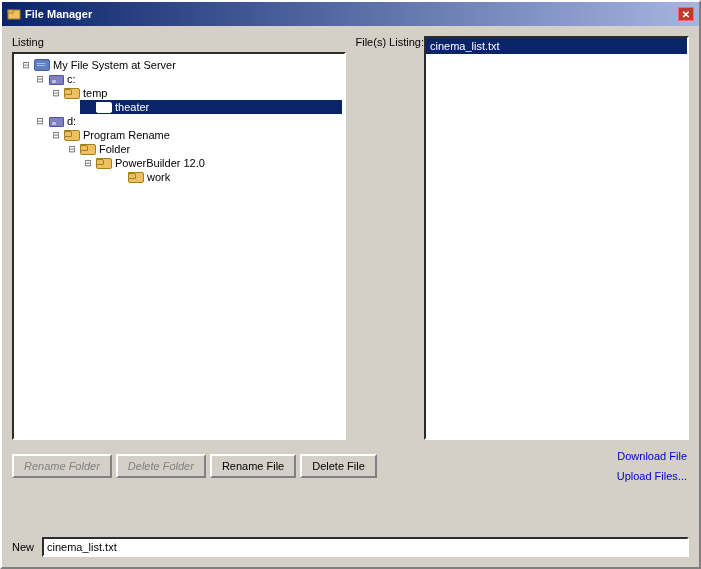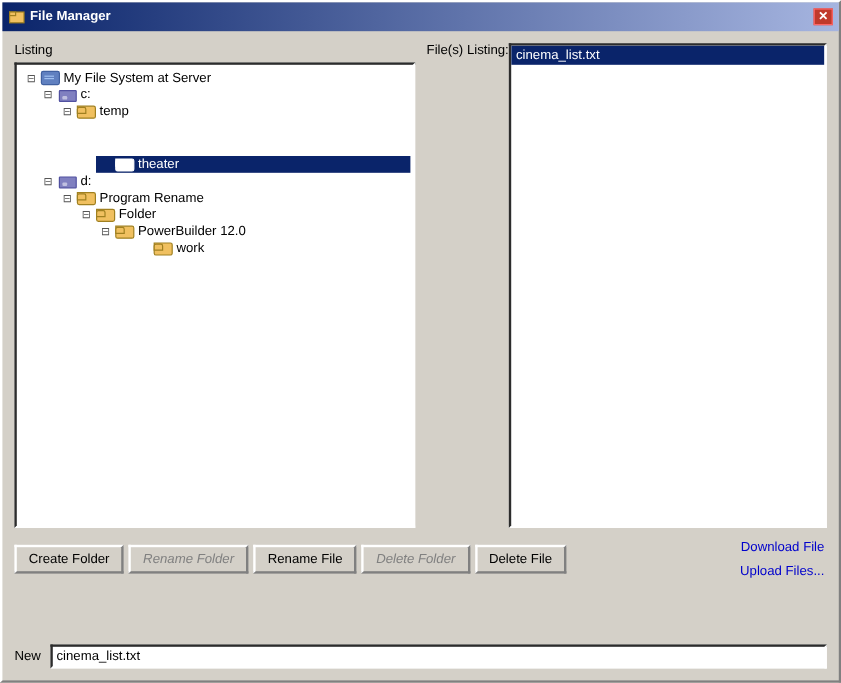--- a/index.html
+++ b/index.html
@@ -354,21 +354,21 @@
                 <span>c:</span>
               </div>
 
               <div class="tree-node" style="padding-left:16px;">
                 <div class="tree-item">
                   <span class="expand-icon">⊟</span>
                   <span class="icon-folder"></span>
                   <span>temp</span>
                 </div>
 
-                <div class="tree-node" style="padding-left:32px;margin-top:30px;">
+                <div class="tree-node" style="padding-left:32px;">
                   <div class="tree-item selected">
                     <span class="expand-icon"></span>
                     <span class="icon-folder" style="filter: brightness(0) invert(1);"></span>
                     <span>theater</span>
                   </div>
                 </div>
               </div>
             </div>
 
             <div class="tree-node" style="padding-left:16px;">
@@ -422,24 +422,23 @@
             <span>cinema_list.txt</span>
           </div>
         </div>
       </div>
     </div>
 
     <div class="bottom-area">
 
       <div class="button-row">
         <div class="button-group-left">
-          <button class="btn">Create Folder</button>
           <button class="btn disabled" disabled="">Rename Folder</button>
+          <button class="btn disabled" disabled="">Delete Folder</button>
           <button class="btn">Rename File</button>
-          <button class="btn disabled" disabled="">Delete Folder</button>
           <button class="btn">Delete File</button>
         </div>
         <div class="links-group">
           <button class="link-btn">Download File</button>
           <button class="link-btn">Upload Files...</button>
         </div>
       </div>
 
       <div class="new-row">
         <span class="new-label">New</span>

